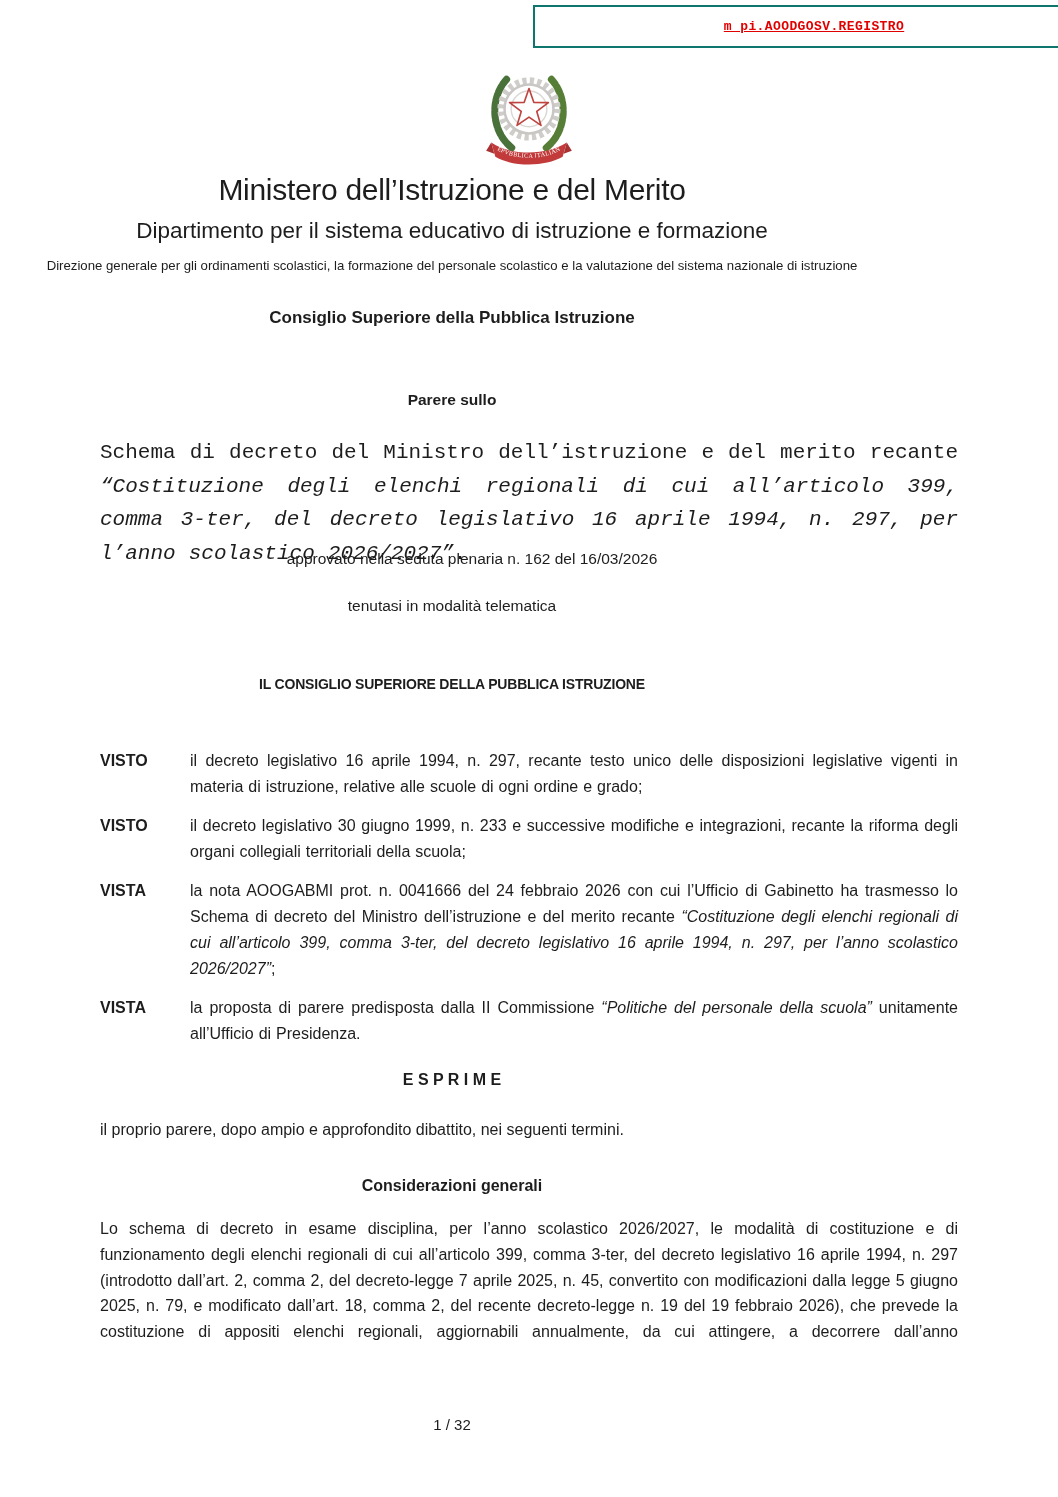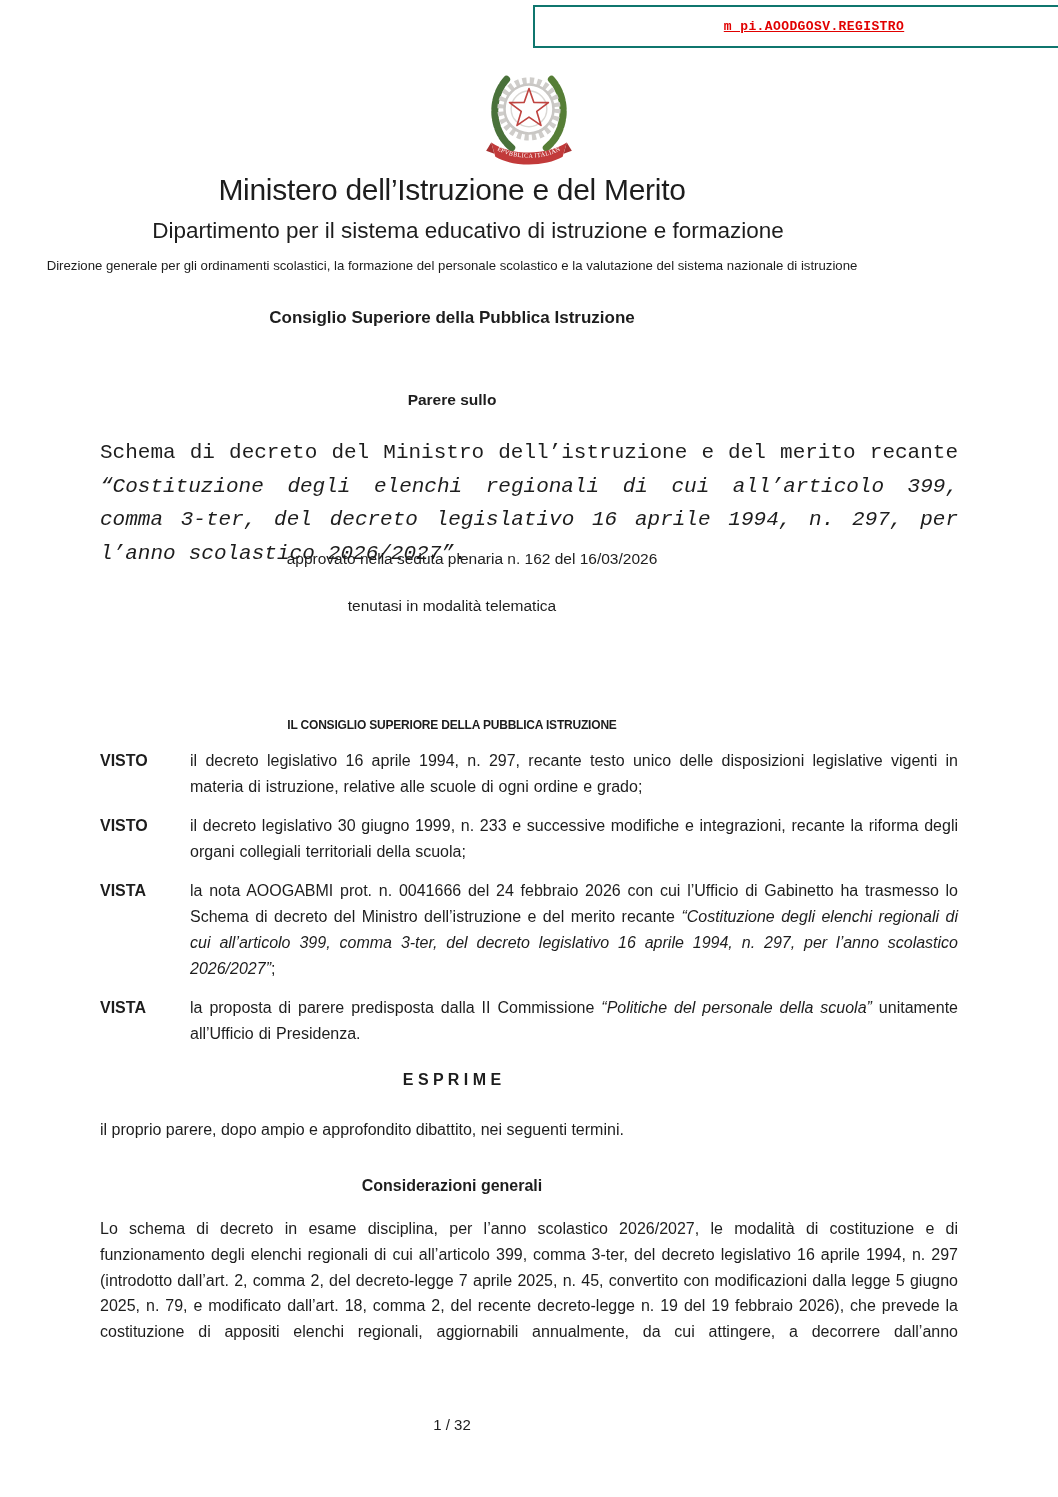--- a/index.html
+++ b/index.html
@@ -23,27 +23,27 @@
     color:#e10000;text-align:center;text-decoration:underline;
     white-space:nowrap;
   }
   .stamp-line.l2{letter-spacing:1.6px;}
   .stamp-line.l1{letter-spacing:0.4px;}
   
   .emblem{position:absolute;left:478px;top:61px;width:102px;height:104px;}
   
   .cline{position:absolute;left:0;width:904px;text-align:center;}
   .ministry{top:172px;font-size:30px;line-height:36px;letter-spacing:-0.3px;}
-  .department{top:217px;font-size:22.5px;line-height:28px;padding-left:16px;}
+  .department{top:217px;font-size:22.5px;line-height:28px;}
   .directorate{top:257px;font-size:13.2px;line-height:17px;}
   .council{top:308px;font-size:17px;font-weight:bold;}
   .parere{top:391px;font-size:15.5px;font-weight:bold;}
   .approvato{top:550px;font-size:15.5px;padding-left:20px;}
   .tenutasi{top:597px;font-size:15.5px;}
-  .council-caps{top:676px;font-size:12px;font-weight:bold;letter-spacing:-0.2px;margin-top:42px;}
+  .council-caps{top:676px;font-size:14px;font-weight:bold;letter-spacing:-0.2px;}
   .esprime{top:1071px;font-size:16px;font-weight:bold;}
   .section-heading{top:1177px;font-size:16px;font-weight:bold;}
   
   .block{position:absolute;left:100px;width:858px;}
   .subject{top:436px;font-size:21px;line-height:33.5px;text-align:justify;word-spacing:0.5px;font-family:Liberation Mono, monospace;}
   .premises{top:748px;display:flex;flex-direction:column;gap:13px;font-size:16px;line-height:26px;}
   .premise-row{display:flex;}
   .premise-label{flex:0 0 90px;font-weight:bold;}
   .premise-text{flex:1;text-align:justify;word-spacing:0.5px;}
   .esprime-body{top:1121px;font-size:16px;text-align:left;}

